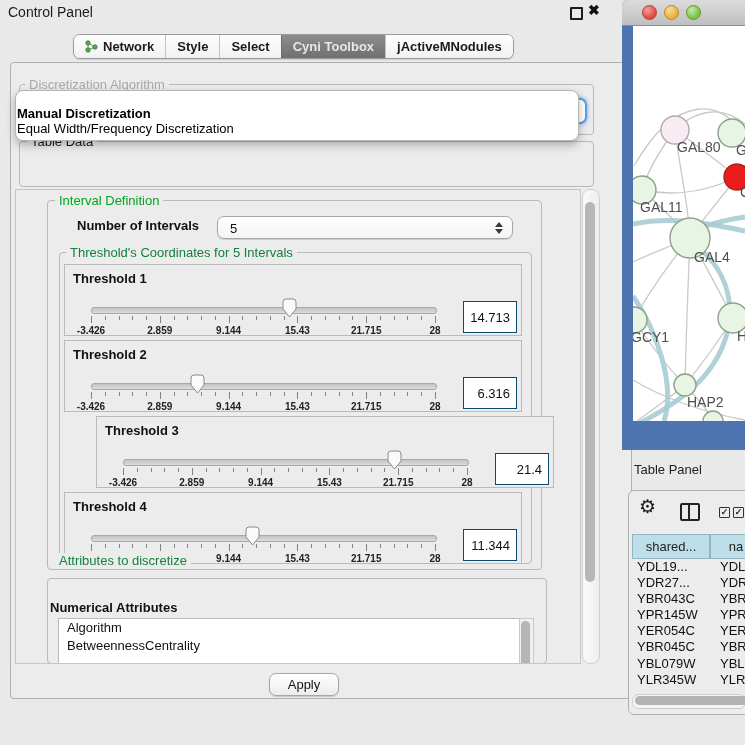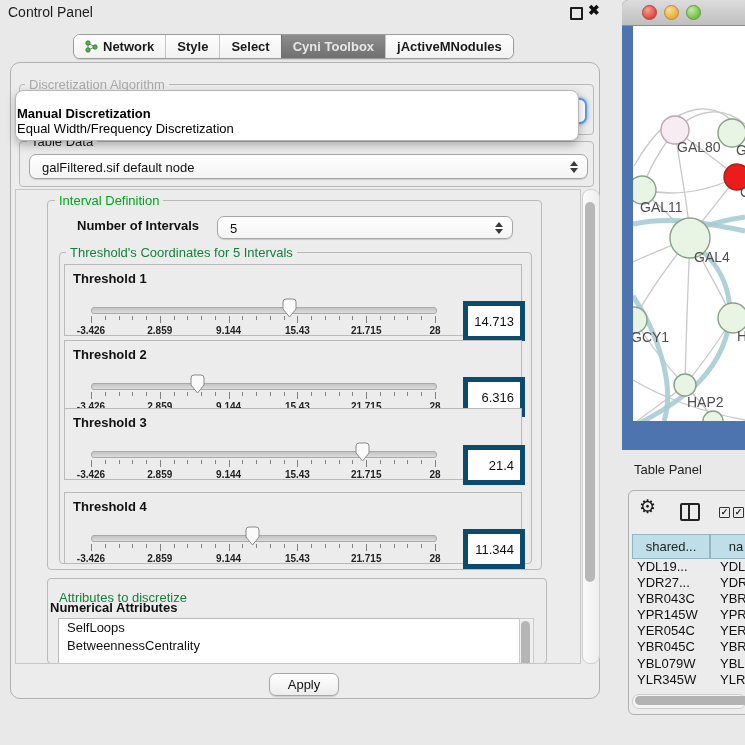--- a/index.html
+++ b/index.html
@@ -16,21 +16,21 @@
   
   .segbar{display:inline-flex;height:23px;border:1px solid #9a9a9a;border-radius:7px;
     background:#fdfdfd;overflow:hidden;box-shadow:0 1px 1px rgba(0,0,0,.12);}
   .seg{display:flex;align-items:center;gap:5px;padding:0 11px;font-size:13px;font-weight:bold;
     color:#1a1a1a;background:linear-gradient(#fefefe,#f1f1f1);border-left:1px solid #c4c4c4;}
   .seg:first-child{border-left:none;}
   .seg.sel{background:linear-gradient(#8d8d8d,#707070);color:#e7e7e7;border-left-color:#707070;}
 
   
   .main{left:10px;top:62px;width:588px;height:635px;background:#ececec;
-    border:1px solid #b0b0b0;border-radius:10px;}
+    border:1px solid #b0b0b0;border-radius:4px;padding-left:32px;}
   .grp{border:1px solid #b9b9b9;border-radius:4px;}
   .grp-label{font-size:13px;background:#ececec;padding:0 4px;white-space:nowrap;}
   .g-green{color:#00a51f;} .g-blue{color:#15803d;} .g-black{color:#1a1a1a;} .g-faded{color:#a9a9a9;}
 
   .combo{background:linear-gradient(#ffffff,#f4f4f4);border:1px solid #a6a6a6;border-radius:7px;
     box-shadow:0 1px 1px rgba(0,0,0,.15);}
   .combo .val{position:absolute;left:12px;top:50%;transform:translateY(-50%);font-size:13px;color:#111;}
   .stepper{position:absolute;right:9px;top:50%;transform:translateY(-50%);display:flex;flex-direction:column;gap:2px;}
   .tri-up{width:0;height:0;border-left:4px solid transparent;border-right:4px solid transparent;border-bottom:5px solid #3a3a3a;}
   .tri-dn{width:0;height:0;border-left:4px solid transparent;border-right:4px solid transparent;border-top:5px solid #3a3a3a;}
@@ -50,21 +50,21 @@
   .vsb .thumb{position:absolute;left:2px;top:12px;width:10px;height:380px;background:#b7b7b7;border-radius:6px;}
 
   .noi-label{font-size:13px;font-weight:bold;color:#111;}
   .thr-box{position:absolute;left:48px;width:456px;height:70px;border:1px solid #b9b9b9;background:#ececec;}
   .thr-title{position:absolute;left:8px;top:6px;font-size:13px;font-weight:bold;color:#111;}
   .track{position:absolute;left:26px;top:42px;width:344px;height:5px;border:1px solid #a9a9a9;
     border-radius:3px;background:linear-gradient(#c3c3c3,#dcdcdc);}
   .thumb-svg{position:absolute;top:33px;width:15px;height:20px;z-index:2;}
   .tick{position:absolute;width:1px;background:#828282;}
   .tick-label{position:absolute;top:60px;transform:translateX(-50%);font-size:10px;font-weight:bold;color:#222;white-space:nowrap;}
-  .val-box{position:absolute;left:398px;top:36px;width:52px;height:30px;background:#fff;border:5px solid #0c4a6e;}
+  .val-box{position:absolute;left:398px;top:36px;width:52px;height:30px;background:#fff;border:1px solid #0c4a6e;}
   .val-box span{position:absolute;right:6px;top:50%;transform:translateY(-50%);font-size:13px;color:#111;}
 
   .attr-list{left:42px;top:428px;width:460px;height:44px;background:#fff;border:1px solid #bbb;overflow:hidden;}
   .attr-item{padding-left:8px;font-size:13px;line-height:17.5px;color:#111;white-space:nowrap;}
   .inner-sb{left:503px;top:428px;width:13px;height:44px;background:#f0f0f0;border:1px solid #c9c9c9;}
   .inner-sb .thumb{position:absolute;left:1px;top:2px;width:9px;height:52px;background:#b5b5b5;border-radius:5px;}
 
   .btn{display:flex;align-items:center;justify-content:center;font-size:13px;color:#111;
     background:linear-gradient(#ffffff,#ececec);border:1px solid #a6a6a6;border-radius:7px;
     box-shadow:0 1px 1px rgba(0,0,0,.15);}
@@ -145,27 +145,20 @@
 
       <div class="abs focus-combo"></div>
 
       <div class="abs popup">
         <div class="opt b" style="top:15px;">Manual Discretization</div>
         <div class="opt" style="top:30px;">Equal Width/Frequency Discretization</div>
       </div>
 
       <div class="abs grp" style="left:8px;top:78px;width:573px;height:44px;"></div>
       <span class="abs grp-label g-black" style="left:16px;top:71px;">Table Data</span>
-      <div class="abs combo" style="left:18px;top:91px;width:557px;height:23px;">
-        <span class="val">galFiltered.sif default node</span>
-        <span class="stepper">
-            <i class="tri-up"></i>
-            <i class="tri-dn"></i>
-          </span>
-      </div>
 
       <div class="abs scrollpane">
 
         <div class="abs grp" style="left:31px;top:10px;width:493px;height:368px;"></div>
         <span class="abs grp-label g-green" style="left:39px;top:3px;">Interval Definition</span>
 
         <span class="abs noi-label" style="left:61px;top:28px;">Number of Intervals</span>
         <div class="abs combo" style="left:201px;top:26px;width:294px;height:21px;">
           <span class="val">5</span>
           <span class="stepper">
@@ -254,21 +247,21 @@
               <div class="tick" style="left: 356.24px; top: 51px; height: 4px;"></div>
               <div class="tick" style="left: 370px; top: 51px; height: 7px;"></div>
               <div class="tick-label" style="left: 370px;">28</div>
               <svg class="thumb-svg" viewBox="0 0 15 20" style="left: 125.139px;">
                 <path d="M4 1 h7 a3 3 0 0 1 3 3 v7 l-6.5 8 l-6.5 -8 v-7 a3 3 0 0 1 3 -3 z" fill="#fafafa" stroke="#8a8a8a" stroke-width="1"></path>
               </svg>
               <div class="val-box">
                 <span>6.316</span>
               </div>
             </div>
-            <div class="thr-box" style="top: 218px;">
+            <div class="thr-box" style="top: 226px; margin-left: 32px;">
               <div class="thr-title">Threshold 3</div>
               <div class="track"></div>
               <div class="tick" style="left: 26px; top: 51px; height: 7px;"></div>
               <div class="tick-label" style="left: 26px;">-3.426</div>
               <div class="tick" style="left: 39.76px; top: 51px; height: 4px;"></div>
               <div class="tick" style="left: 53.52px; top: 51px; height: 4px;"></div>
               <div class="tick" style="left: 67.28px; top: 51px; height: 4px;"></div>
               <div class="tick" style="left: 81.04px; top: 51px; height: 4px;"></div>
               <div class="tick" style="left: 94.8px; top: 51px; height: 7px;"></div>
               <div class="tick-label" style="left: 94.8px;">2.859</div>
@@ -341,24 +334,24 @@
               <svg class="thumb-svg" viewBox="0 0 15 20" style="left: 180.178px;">
                 <path d="M4 1 h7 a3 3 0 0 1 3 3 v7 l-6.5 8 l-6.5 -8 v-7 a3 3 0 0 1 3 -3 z" fill="#fafafa" stroke="#8a8a8a" stroke-width="1"></path>
               </svg>
               <div class="val-box">
                 <span>11.344</span>
               </div>
             </div>
           </div>
 
         <div class="abs grp" style="left:31px;top:388px;width:498px;height:84px;"></div>
-        <span class="abs grp-label g-blue" style="left:39px;top:400px;">Attributes to discretize</span>
+        <span class="abs grp-label g-blue" style="left:39px;top:363px;">Attributes to discretize</span>
         <span class="abs noi-label" style="left:34px;top:410px;">Numerical Attributes</span>
         <div class="abs attr-list" id="attr-list">
-            <div class="attr-item">SelfLoops</div>
+            <div class="attr-item">Algorithm</div>
             <div class="attr-item">BetweennessCentrality</div>
           </div>
         <div class="abs inner-sb">
             <div class="thumb"></div>
           </div>
       </div>
 
       <div class="abs vsb">
           <div class="thumb"></div>
         </div>

